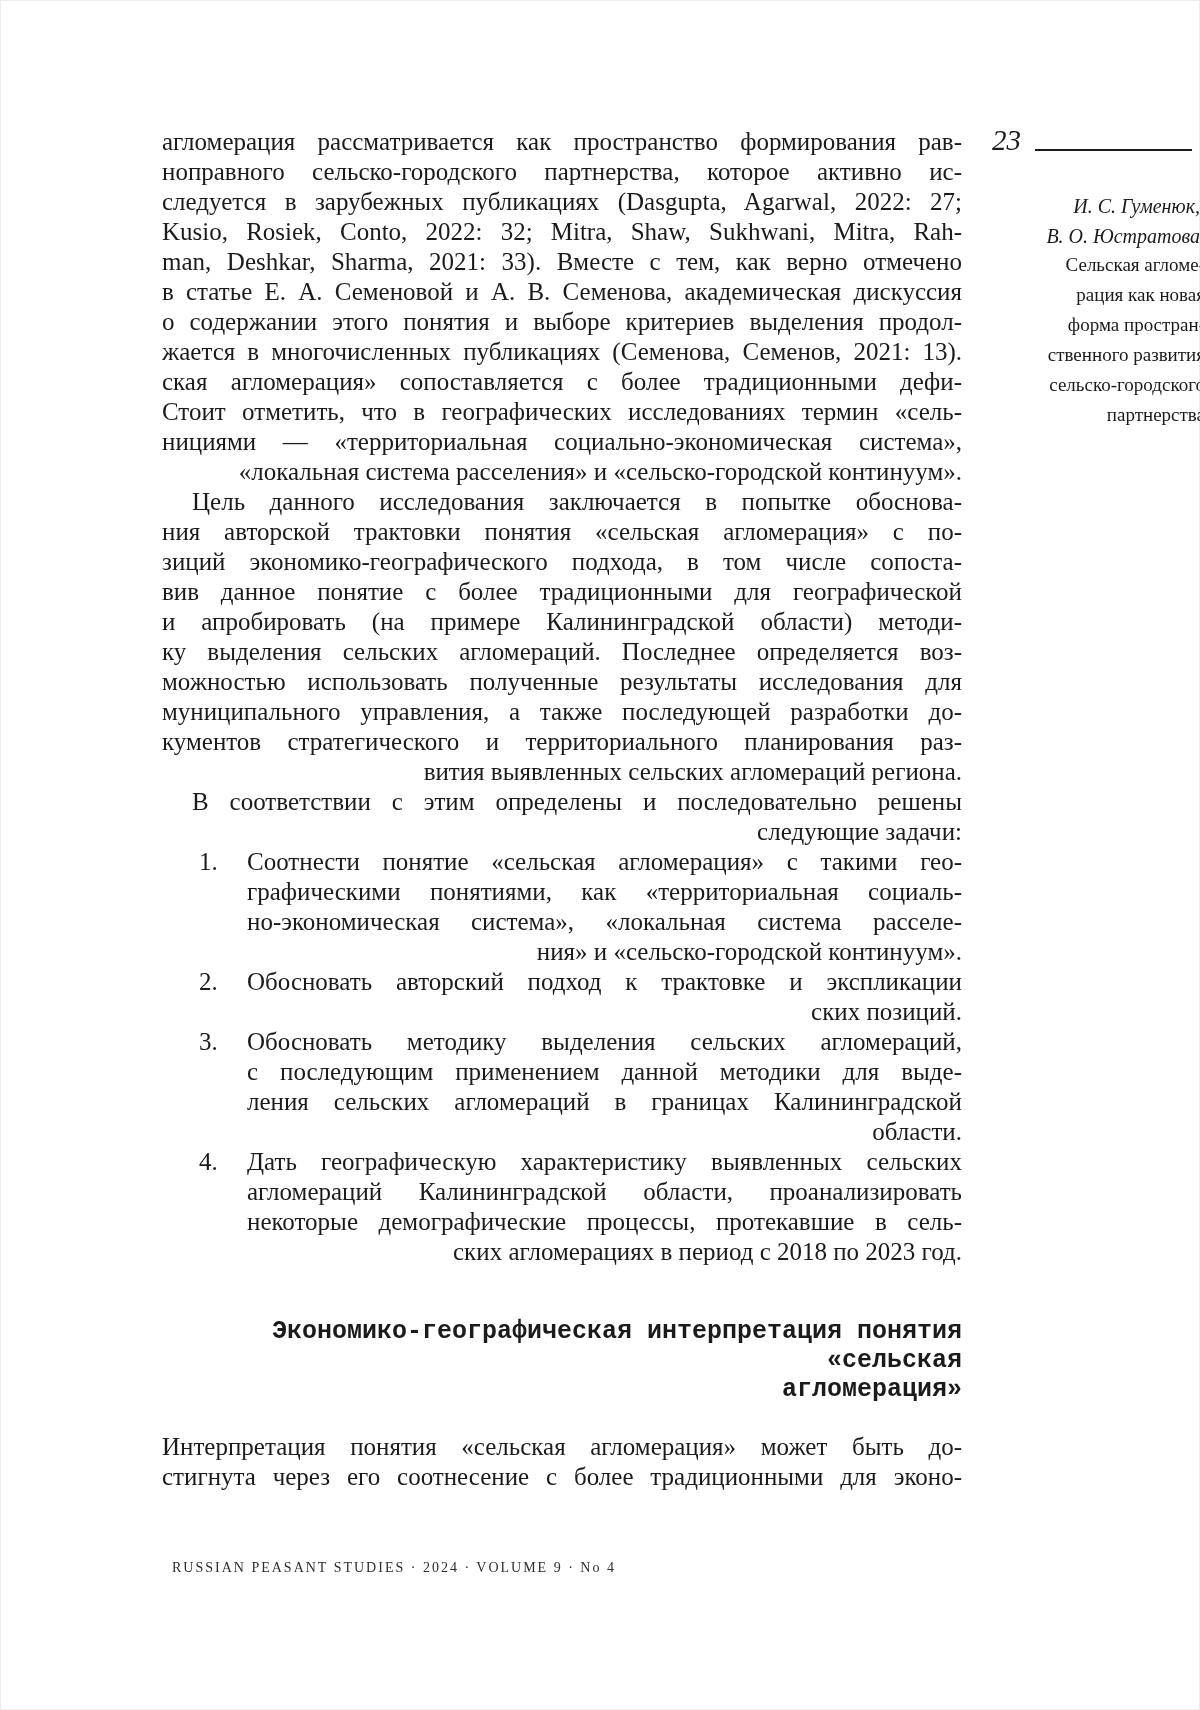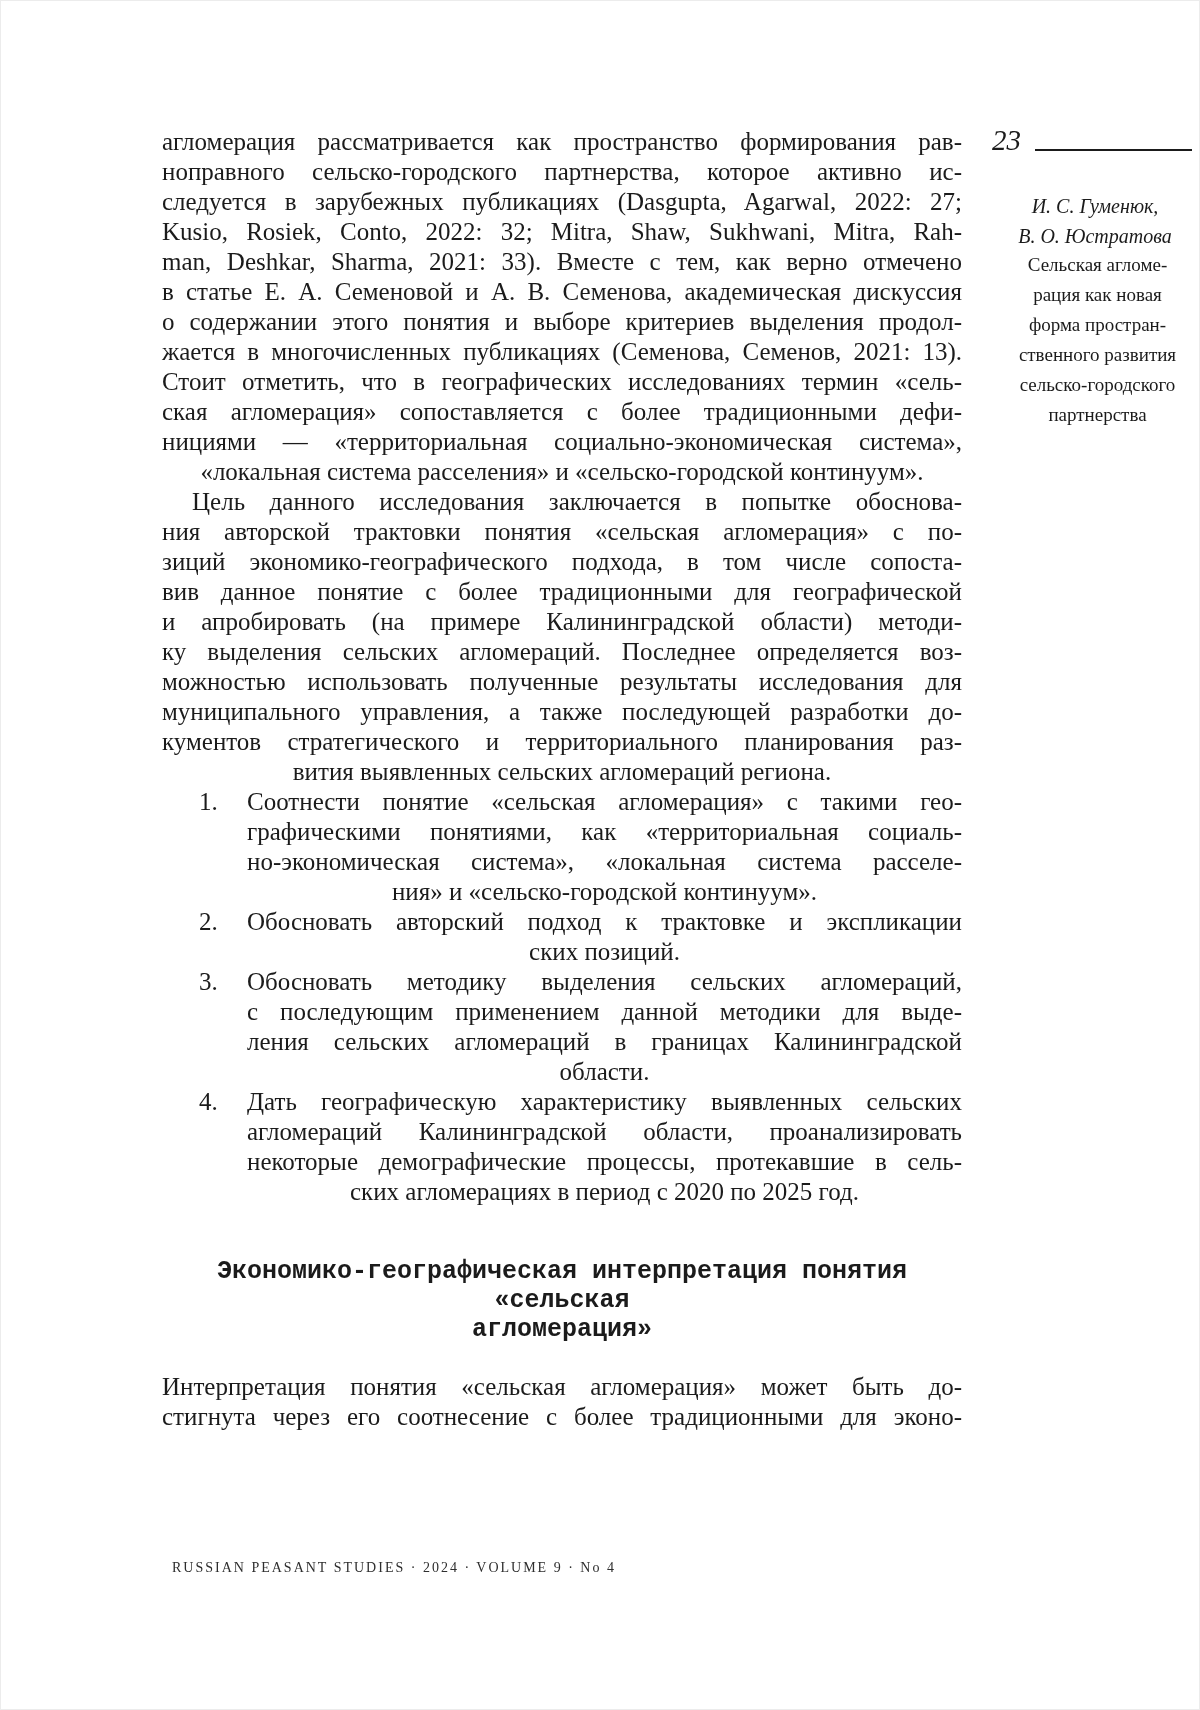--- a/index.html
+++ b/index.html
@@ -15,21 +15,21 @@
   }
   .main-col {
     position:absolute;
     left:162px;
     top:127px;
     width:800px;
     font-size:25px;
     line-height:30px;
   }
   .para { margin:0; }
-  .line { text-align:center; white-space:normal; }
+  .line { text-align:right; white-space:normal; }
   .line.j { text-align:justify; text-align-last:justify; }
   .indent .line:first-child { text-indent:30px; }
   .tasklist { margin:0; }
   .task { position:relative; padding-left:85px; }
   .task-num { position:absolute; left:37px; top:0; line-height:30px; }
   .heading {
     margin:50px 0 0 0;
     font-family:Liberation Mono, monospace;
     font-weight:bold;
     font-size:25px;
@@ -88,36 +88,40 @@
   <main class="main-col">
     <div class="para">
         <div class="line j">агломерация рассматривается как пространство формирования рав-</div>
         <div class="line j">ноправного сельско-городского партнерства, которое активно ис-</div>
         <div class="line j">следуется в зарубежных публикациях (Dasgupta, Agarwal, 2022: 27;</div>
         <div class="line j">Kusio, Rosiek, Conto, 2022: 32; Mitra, Shaw, Sukhwani, Mitra, Rah-</div>
         <div class="line j">man, Deshkar, Sharma, 2021: 33). Вместе с тем, как верно отмечено</div>
         <div class="line j">в статье Е. А. Семеновой и А. В. Семенова, академическая дискуссия</div>
         <div class="line j">о содержании этого понятия и выборе критериев выделения продол-</div>
         <div class="line j">жается в многочисленных публикациях (Семенова, Семенов, 2021: 13).</div>
+        <div class="line j">ская агломерация» сопоставляется с более традиционными дефи-</div>
         <div class="line j">Стоит отметить, что в географических исследованиях термин «сель-</div>
-        <div class="line j">ская агломерация» сопоставляется с более традиционными дефи-</div>
         <div class="line j">нициями — «территориальная социально-экономическая система»,</div>
         <div class="line">«локальная система расселения» и «сельско-городской континуум».</div>
       </div>
     <div class="para indent">
         <div class="line j">Цель данного исследования заключается в попытке обоснова-</div>
         <div class="line j">ния авторской трактовки понятия «сельская агломерация» с по-</div>
         <div class="line j">зиций экономико-географического подхода, в том числе сопоста-</div>
         <div class="line j">вив данное понятие с более традиционными для географической</div>
         <div class="line j">и апробировать (на примере Калининградской области) методи-</div>
         <div class="line j">ку выделения сельских агломераций. Последнее определяется воз-</div>
         <div class="line j">можностью использовать полученные результаты исследования для</div>
         <div class="line j">муниципального управления, а также последующей разработки до-</div>
         <div class="line j">кументов стратегического и территориального планирования раз-</div>
         <div class="line">вития выявленных сельских агломераций региона.</div>
+      </div>
+    <div class="para indent">
+        <div class="line j">В соответствии с этим определены и последовательно решены</div>
+        <div class="line">следующие задачи:</div>
       </div>
 
     <div class="tasklist">
         <div class="task">
           <span class="task-num">1.</span>
           <div class="line j">Соотнести понятие «сельская агломерация» с такими гео-</div>
           <div class="line j">графическими понятиями, как «территориальная социаль-</div>
           <div class="line j">но-экономическая система», «локальная система расселе-</div>
           <div class="line">ния» и «сельско-городской континуум».</div>
         </div>
@@ -131,21 +135,21 @@
           <div class="line j">Обосновать методику выделения сельских агломераций,</div>
           <div class="line j">с последующим применением данной методики для выде-</div>
           <div class="line j">ления сельских агломераций в границах Калининградской</div>
           <div class="line">области.</div>
         </div>
         <div class="task">
           <span class="task-num">4.</span>
           <div class="line j">Дать географическую характеристику выявленных сельских</div>
           <div class="line j">агломераций Калининградской области, проанализировать</div>
           <div class="line j">некоторые демографические процессы, протекавшие в сель-</div>
-          <div class="line">ских агломерациях в период с 2020 по 2025 год.</div>
+          <div class="line">ских агломерациях в период с 2018 по 2023 год.</div>
         </div>
       </div>
 
     <h2 class="heading">
         <div class="line">Экономико-географическая интерпретация понятия «сельская</div>
         <div class="line">агломерация»</div>
       </h2>
 
     <div class="para section-para">
         <div class="line j">Интерпретация понятия «сельская агломерация» может быть до-</div>

